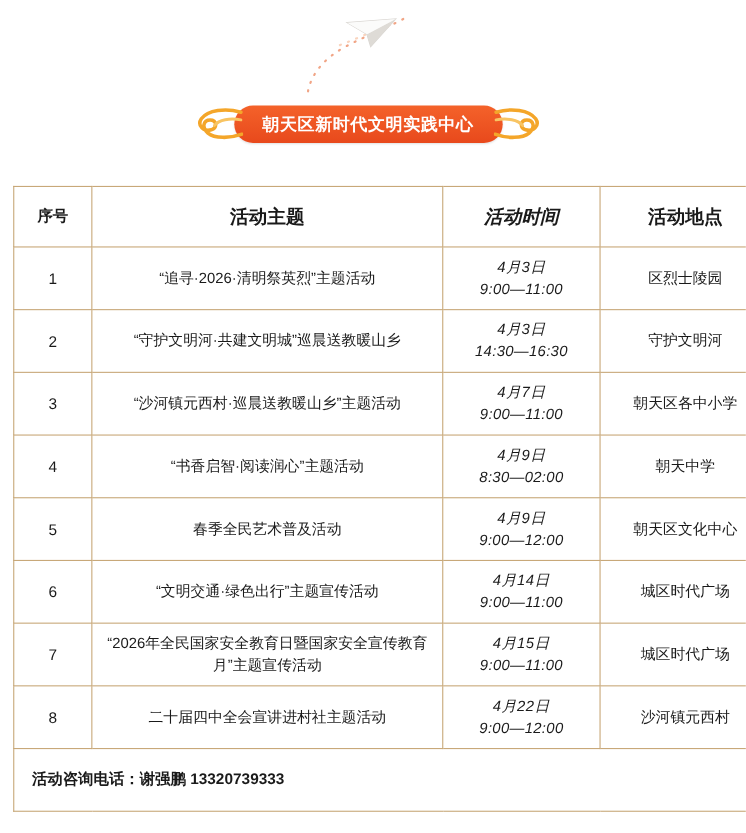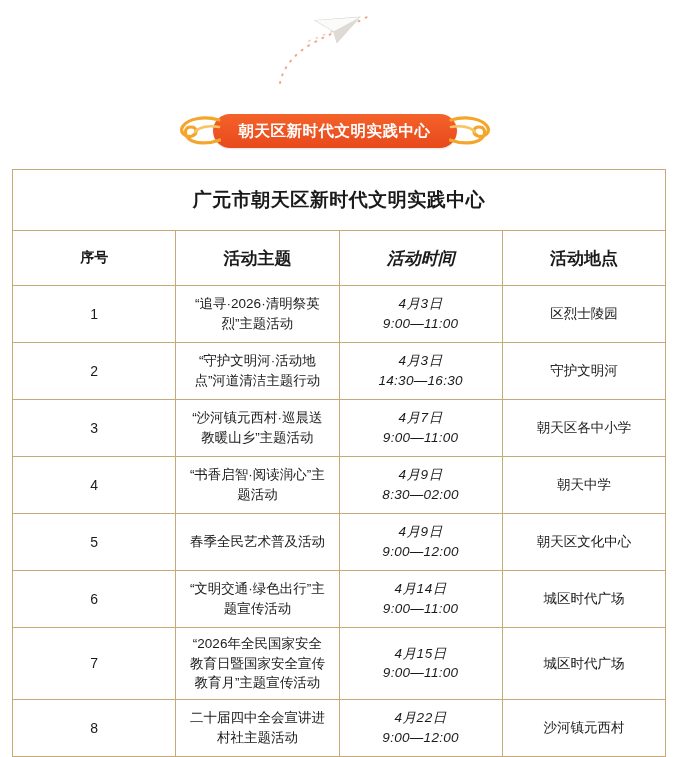--- a/index.html
+++ b/index.html
@@ -26,21 +26,21 @@
   .plane-svg { position: absolute; left: 275px; top: 5px; }
 
   
   .banner-wrap {
     position: absolute;
     left: 0;
     top: 96px;
     width: 669px;
     height: 52px;
     display: flex;
-    align-items: flex-end;
+    align-items: flex-start;
     justify-content: center;
   }
   .banner {
     position: relative;
     display: flex;
     align-items: center;
     justify-content: center;
     height: 34px;
     padding: 0 26px;
     border-radius: 17px;
@@ -139,23 +139,20 @@
       <path d="M2 4 C 16 0, 32 2, 38 10 C 42 16, 36 22, 29 20 C 23 18, 24 11, 30 11 C 36 11, 38 18, 32 23 C 26 28, 12 28, 1 24" fill="none" stroke="#f4a62a" stroke-width="3.2" stroke-linecap="round"></path>
       <path d="M2 11 C 12 9, 22 11, 26 16" fill="none" stroke="#f8c463" stroke-width="2.6" stroke-linecap="round"></path>
     </svg>
   </div>
 </div>
 
 <div class="table-wrap">
   <table class="schedule">
     <tbody>
       <tr>
-        <td class="title-cell" colspan="4">广元市朝天区新时代文明实践中心</td>
-      </tr>
-      <tr>
         <td class="head-cell c-idx">序号</td>
         <td class="head-cell c-theme">活动主题</td>
         <td class="head-cell c-time">活动时间</td>
         <td class="head-cell c-place">活动地点</td>
       </tr>
 
       <tr>
         <td class="row-cell c-idx">1</td>
         <td class="row-cell c-theme">
             <span class="theme-text">“追寻·2026·清明祭英烈”主题活动</span>
@@ -163,21 +160,21 @@
         <td class="row-cell c-time">
           <span class="time-line1">4月3日</span>
           <span class="time-line2">9:00—11:00</span>
         </td>
         <td class="row-cell c-place">区烈士陵园</td>
       </tr>
 
       <tr>
         <td class="row-cell c-idx">2</td>
         <td class="row-cell c-theme">
-            <span class="theme-text">“守护文明河·活动地点”河道清洁主题行动</span>
+            <span class="theme-text">“守护文明河·共建文明城”巡晨送教暖山乡</span>
           </td>
         <td class="row-cell c-time">
           <span class="time-line1">4月3日</span>
           <span class="time-line2">14:30—16:30</span>
         </td>
         <td class="row-cell c-place">守护文明河</td>
       </tr>
 
       <tr>
         <td class="row-cell c-idx">3</td>

